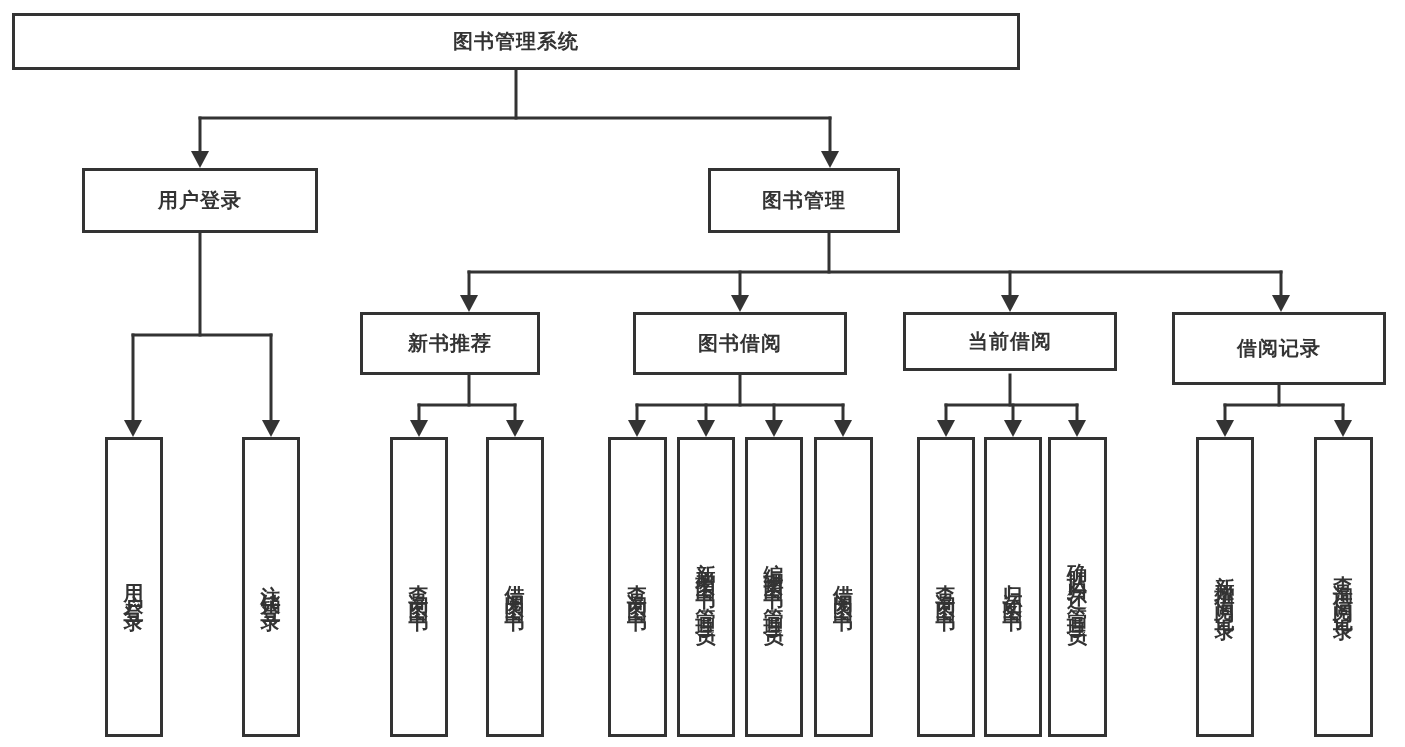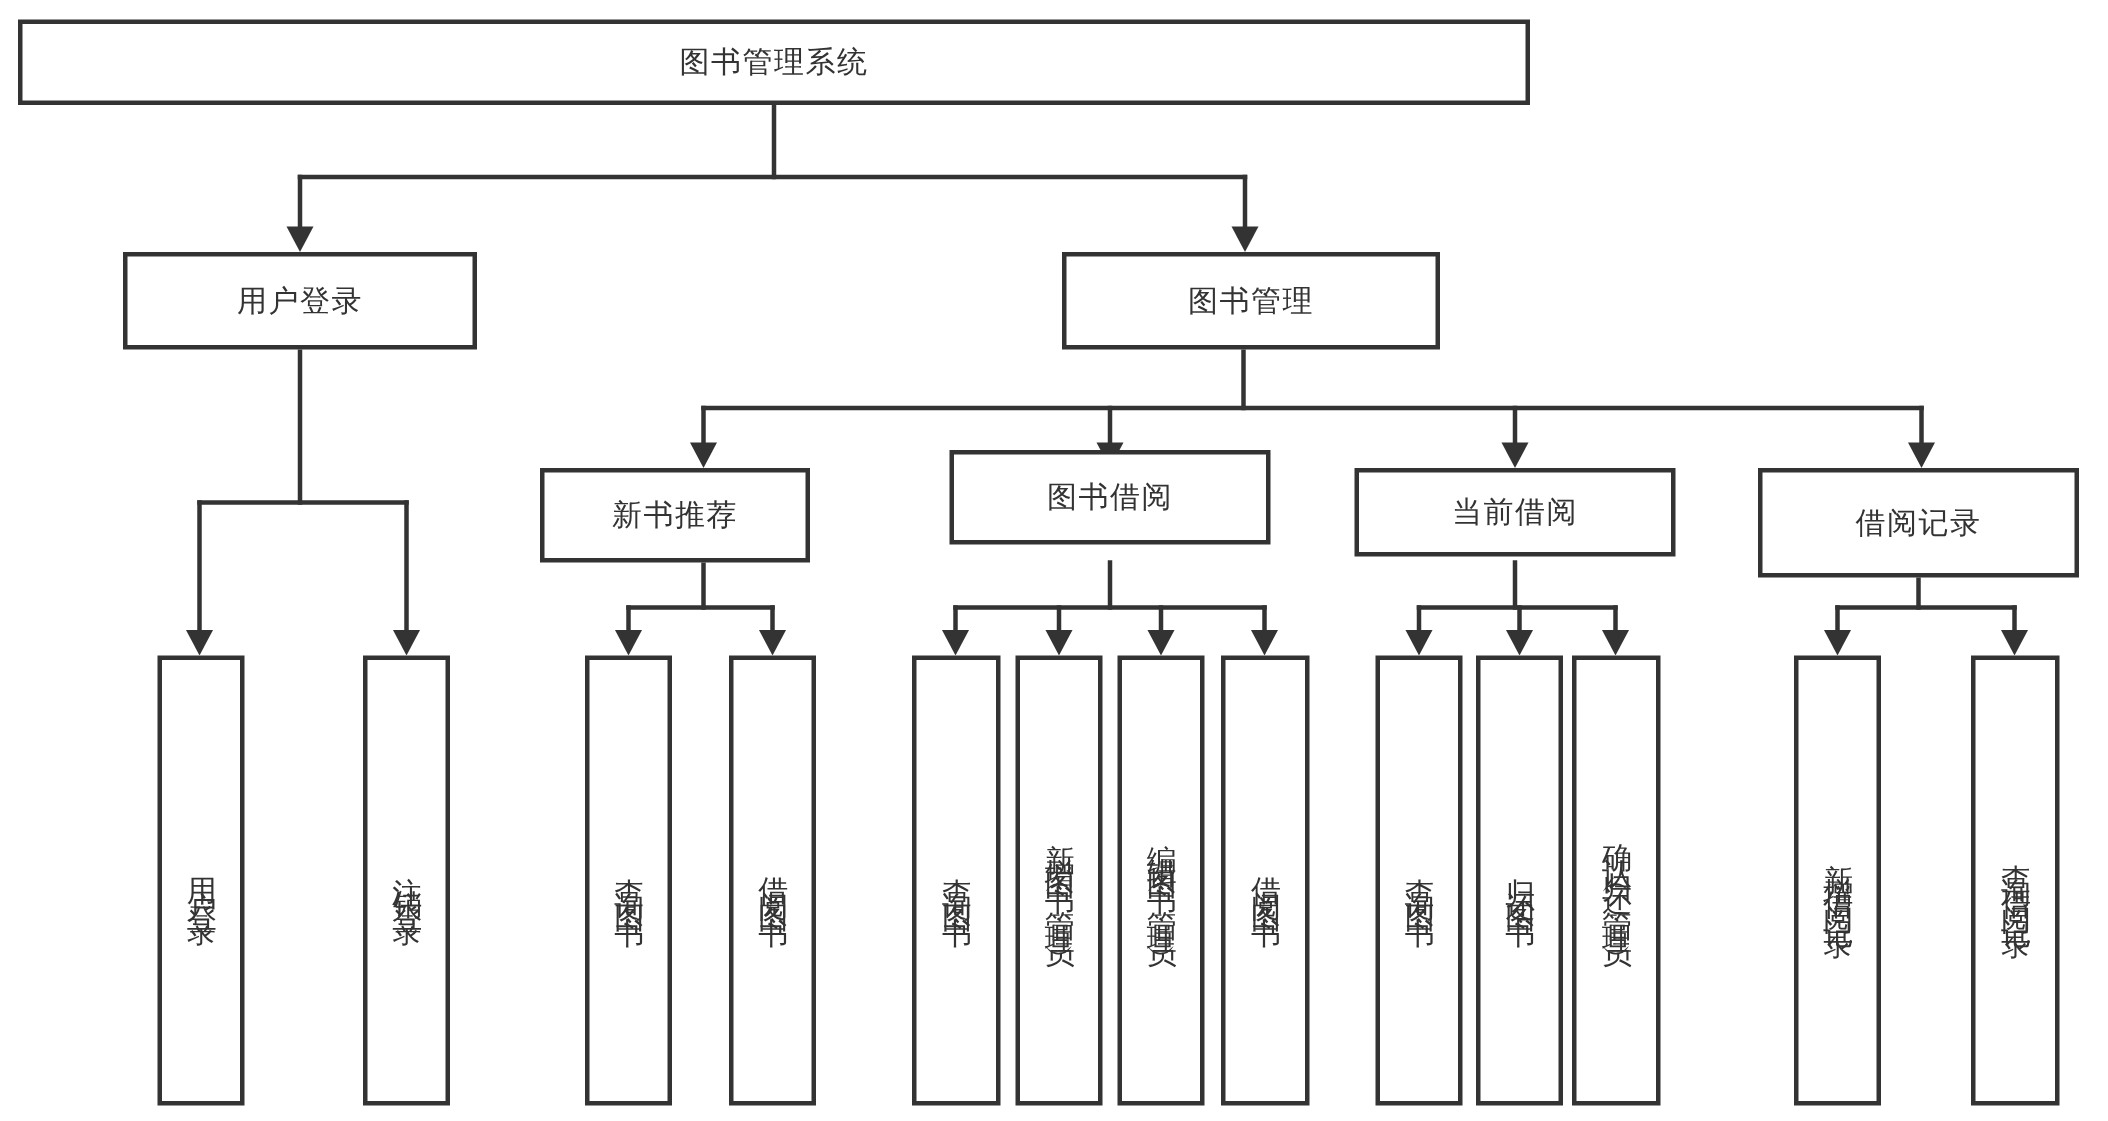--- a/index.html
+++ b/index.html
@@ -7,20 +7,21 @@
     padding: 0;
     background: #ffffff;
     font-family: "Liberation Sans", "DejaVu Sans", sans-serif;
   }
   .canvas {
     position: relative;
     width: 1405px;
     height: 747px;
     background: #ffffff;
     overflow: hidden;
+    font-weight: bold;
   }
   svg.connectors {
     position: absolute;
     left: 0;
     top: 0;
     z-index: 1;
   }
   .box {
     position: absolute;
     box-sizing: border-box;
@@ -128,28 +129,28 @@
     </g>
   </svg>
 
   <div class="box hbox" style="left:12px; top:13px; width:1008px; height:57px;">
     <span>图书管理系统</span>
   </div>
 
   <div class="box hbox" style="left:82px; top:168px; width:236px; height:65px;">
     <span>用户登录</span>
   </div>
-  <div class="box hbox" style="left:708px; top:168px; width:252px; height:65px;">
+  <div class="box hbox" style="left:708px; top:168px; width:192px; height:65px;">
     <span>图书管理</span>
   </div>
 
   <div class="box hbox" style="left:360px; top:312px; width:180px; height:63px;">
     <span>新书推荐</span>
   </div>
-  <div class="box hbox" style="left:633px; top:300px; width:214px; height:63px;">
+  <div class="box hbox" style="left:633px; top:312px; width:214px; height:63px;">
     <span>图书借阅</span>
   </div>
   <div class="box hbox" style="left:903px; top:312px; width:214px; height:59px;">
     <span>当前借阅</span>
   </div>
   <div class="box hbox" style="left:1172px; top:312px; width:214px; height:73px;">
     <span>借阅记录</span>
   </div>
 
   <div class="box vbox" style="left:105px; top:437px; width:58px; height:300px;">

